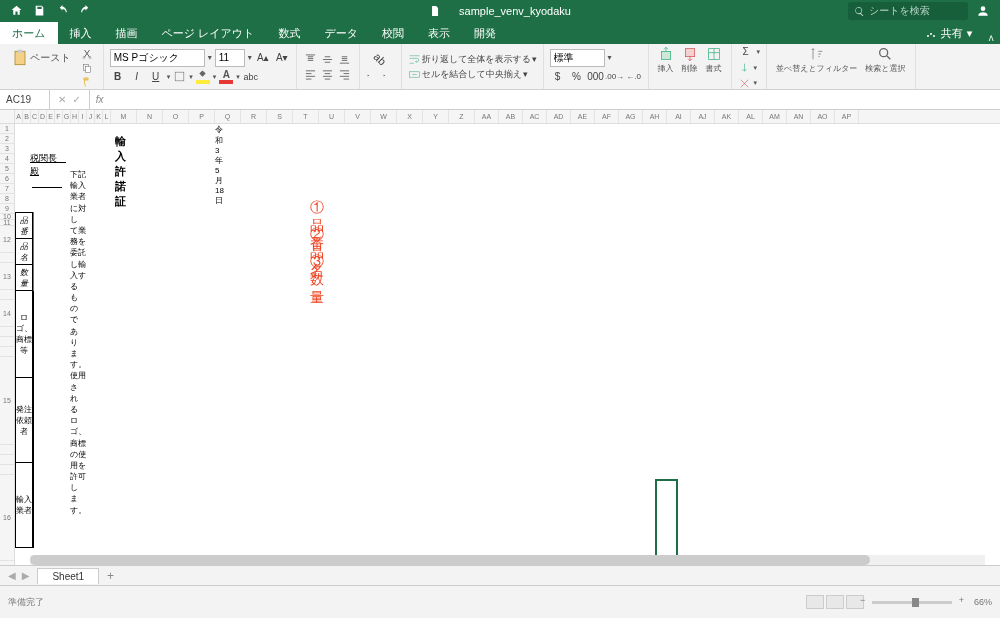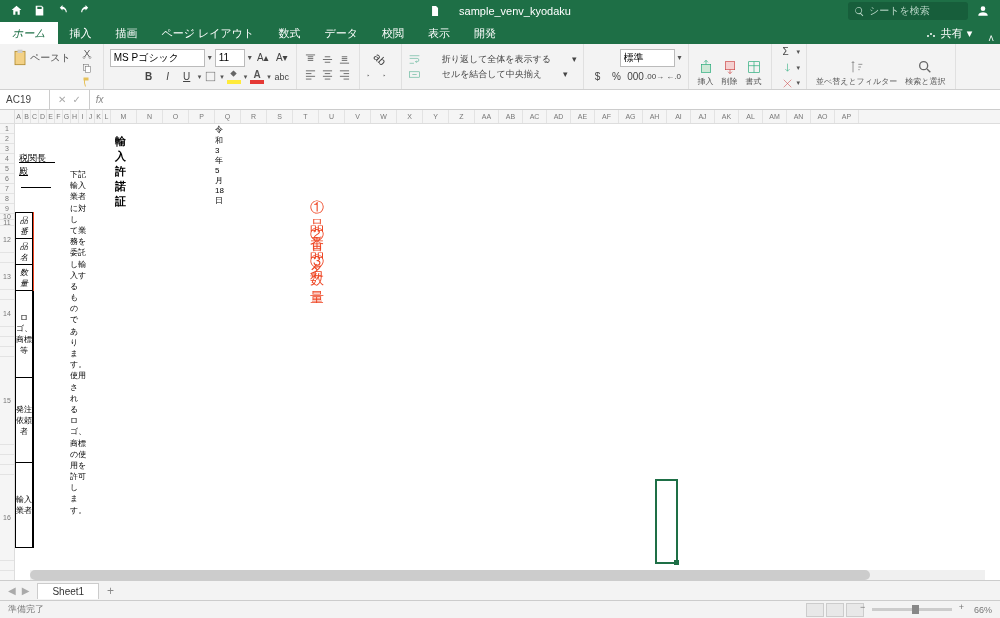--- a/index.html
+++ b/index.html
@@ -12,50 +12,50 @@
 .titlebar .center { position: absolute; left: 50%; transform: translateX(-50%); display: flex; align-items: center; gap: 18px; }
 .titlebar .center svg { width: 12px; height: 12px; fill: #fff; }
 .titlebar .right { margin-left: auto; display: flex; align-items: center; gap: 8px; padding-right: 10px; }
 .searchdoc { background: #175e3b; border-radius: 3px; padding: 2px 8px 2px 6px; display: flex; align-items: center; gap: 4px; width: 120px; font-size: 10px; color: #b9d6c7; }
 .searchdoc svg { width: 11px; height: 11px; fill: #b9d6c7; }
 .share-icn { width: 14px; height: 14px; fill: #fff; }
 
 
 .tabs { background: #1e6f46; height: 22px; display: flex; align-items: flex-end; color: #fff; font-size: 11px; }
 .tab { padding: 4px 12px 3px; cursor: pointer; }
-.tab.active { background: #fff; color: #1e6f46; font-style: italic; }
+.tab.active { background: #fff; color: #1e6f46; }
 .tabs .spacer { flex: 1; }
 .share-btn { color: #fff; font-size: 11px; padding: 3px 10px; display: flex; align-items: center; gap: 4px; }
 .share-btn svg { width: 12px; height: 12px; fill: #fff; }
 .chev { color: #fff; padding: 0 6px; font-size: 10px; }
 
 
 .ribbon { background: #f3f3f3; border-bottom: 1px solid #d0d0d0; height: 46px; display: flex; align-items: stretch; font-size: 9px; color: #555; }
-.rgroup { display: flex; flex-direction: column; align-items: flex-end; justify-content: center; padding: 2px 6px; border-right: 1px solid #e0e0e0; gap: 2px; }
+.rgroup { display: flex; flex-direction: column; align-items: flex-start; justify-content: center; padding: 2px 6px; border-right: 1px solid #e0e0e0; gap: 2px; }
 .rgroup .row { display: flex; align-items: center; gap: 3px; }
 .rgroup select, .rgroup input { font-size: 10px; height: 18px; border: 1px solid #bbb; background: #fff; padding: 0 3px; }
 .fontname { width: 95px; }
 .fontsize { width: 30px; }
 .icn { width: 13px; height: 13px; fill: #666; display: inline-block; }
 .icn-b { width: 11px; height: 11px; }
 .bbtn { width: 16px; height: 16px; display: flex; align-items: center; justify-content: center; font-size: 10px; color: #444; }
 .bbtn.bold { font-weight: bold; }
 .bbtn.ital { font-style: italic; }
 .bbtn.und { text-decoration: underline; }
 .colorsw { width: 14px; height: 4px; }
 .bigbtn { display: flex; flex-direction: column; align-items: center; gap: 1px; font-size: 8px; color: #555; padding: 0 3px; }
 .bigbtn svg { width: 16px; height: 16px; }
 .clip-paste { display: flex; flex-direction: row; align-items: center; padding: 2px 4px; font-size: 10px; }
 .clip-paste svg { width: 20px; height: 20px; }
 .clip-side { display: flex; flex-direction: column; gap: 2px; padding: 2px 4px; }
 .clip-side svg { width: 12px; height: 12px; }
 .aln { display: grid; grid-template-columns: repeat(3, 16px); grid-template-rows: repeat(2, 14px); gap: 1px; }
 .aln div { border: 0; display: flex; align-items: center; justify-content: center; }
 .aln svg { width: 11px; height: 11px; fill: #666; }
-.longtxt { font-size: 9px; color: #444; display: flex; align-items: center; gap: 21px; }
+.longtxt { font-size: 9px; color: #444; display: flex; align-items: center; gap: 1px; }
 .numfmt { width: 55px; }
 
 
 .fbar { height: 20px; border-bottom: 1px solid #ccc; display: flex; align-items: center; font-size: 10px; background: #fff; }
 .namebox { width: 50px; border-right: 1px solid #ccc; padding: 0 6px; color: #444; height: 100%; display: flex; align-items: center; }
 .fbar .fbtns { display: flex; align-items: center; gap: 6px; padding: 0 8px; border-right: 1px solid #ccc; height: 100%; color: #aaa; }
 .fbar .fbtns span { font-size: 10px; }
 .fbar .fx { font-style: italic; color: #888; padding: 0 6px; }
 
 
@@ -64,21 +64,21 @@
 .colheads div { border-right: 1px solid #e3e3e3; text-align: center; line-height: 14px; }
 .rowheads { position: absolute; left: 0; top: 14px; width: 15px; bottom: 0; background: #f5f5f5; border-right: 1px solid #ddd; font-size: 7px; color: #777; }
 .rowheads div { border-bottom: 1px solid #e3e3e3; text-align: center; height: 10px; line-height: 10px; }
 .corner { position: absolute; left: 0; top: 0; width: 15px; height: 14px; background: #f5f5f5; border-right: 1px solid #ddd; border-bottom: 1px solid #ddd; }
 .canvas { position: absolute; left: 15px; top: 14px; right: 0; bottom: 0; overflow: hidden; }
 
 
 .doc { position: absolute; left: 0; top: 0; font-size: 9px; color: #000; }
 .doc .date { position: absolute; left: 200px; top: 0; font-size: 8px; }
 .doc .title { position: absolute; left: 100px; top: 10px; font-size: 11px; letter-spacing: 3px; font-weight: bold; }
-.doc .addressee { position: absolute; left: 4px; top: 28px; font-size: 9px; text-decoration: underline; }
+.doc .addressee { position: absolute; left: 15px; top: 28px; font-size: 9px; text-decoration: underline; }
 .doc .addressee::after { content: ""; display: inline-block; width: 30px; border-bottom: 1px solid #000; vertical-align: bottom; margin-left: 2px; }
 .doc .body { position: absolute; left: 55px; top: 45px; font-size: 8px; line-height: 1.4; }
 .form-tbl { position: absolute; left: 0; top: 88px; border-collapse: collapse; }
 .form-tbl td { border: 1px solid #000; font-size: 8px; text-align: center; vertical-align: middle; }
 .form-tbl .lbl { width: 55px; }
 .form-tbl .val { width: 207px; }
 .form-tbl tr.r1 td { height: 26px; font-style: italic; }
 .form-tbl tr.r2 td { height: 87px; }
 .form-tbl tr.r3 td { height: 85px; }
 .redcell { border: 1.5px solid #e42 !important; }
@@ -93,21 +93,21 @@
 .hscroll { position: absolute; left: 15px; right: 15px; bottom: 0; height: 10px; background: #f0f0f0; }
 .hscroll .thumb { position: absolute; left: 0; width: 88%; height: 100%; background: #ccc; border-radius: 5px; }
 
 
 .sheettabs { height: 20px; background: #f3f3f3; border-top: 1px solid #ccc; display: flex; align-items: center; font-size: 10px; color: #666; }
 .sheettabs .nav { padding: 0 8px; display: flex; gap: 6px; color: #aaa; }
 .sheettab { background: #fff; border: 1px solid #ccc; border-bottom: none; padding: 2px 14px; font-size: 10px; color: #333; }
 .addsheet { padding: 0 8px; color: #888; font-size: 12px; }
 
 
-.status { height: 18px; background: #f3f3f3; border-top: 1px solid #ccc; display: flex; align-items: center; font-size: 9px; color: #777; padding: 0 8px; }
+.status { height: 33px; background: #f3f3f3; border-top: 1px solid #ccc; display: flex; align-items: center; font-size: 9px; color: #777; padding: 0 8px; }
 .status .spacer { flex: 1; }
 .status .viewbtns { display: flex; gap: 2px; }
 .status .viewbtns div { width: 18px; height: 14px; background: #e8e8e8; border: 1px solid #ccc; }
 .status .zoomsl { width: 80px; height: 3px; background: #ccc; margin: 0 8px; position: relative; }
 .status .zoomsl::before { content: "−"; position: absolute; left: -12px; top: -6px; }
 .status .zoomsl::after { content: "+"; position: absolute; right: -12px; top: -6px; }
 .status .zoomsl .zthumb { position: absolute; left: 50%; top: -3px; width: 7px; height: 9px; background: #888; }
 </style>
 </head>
 <body>

